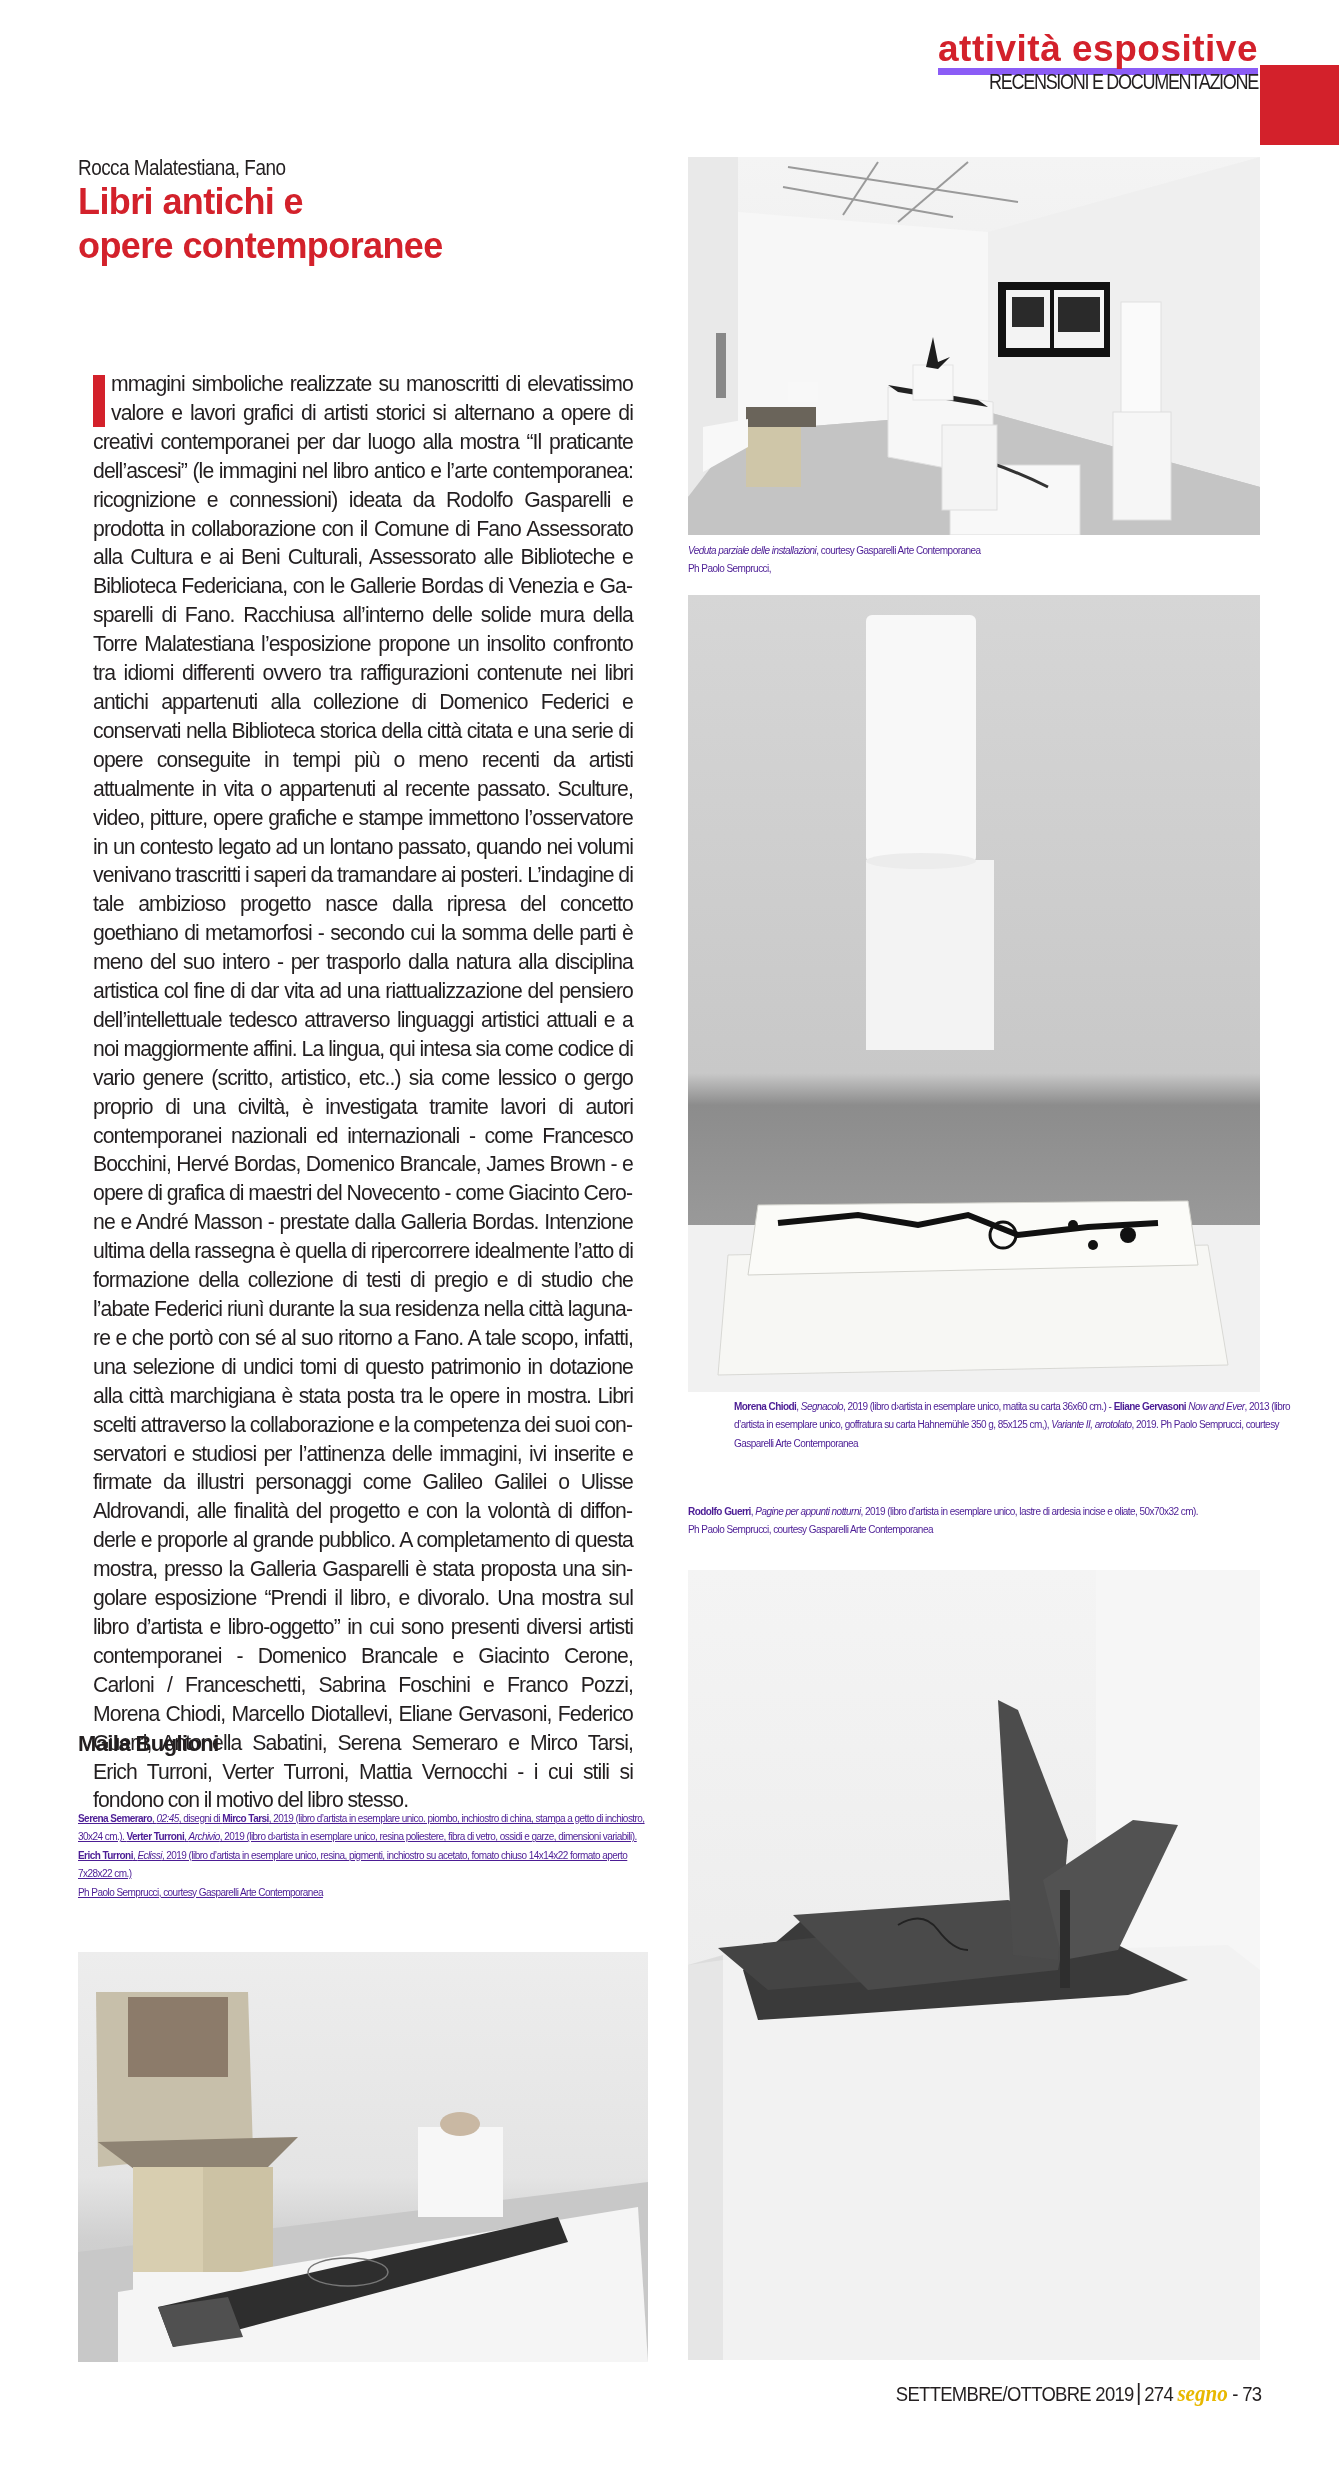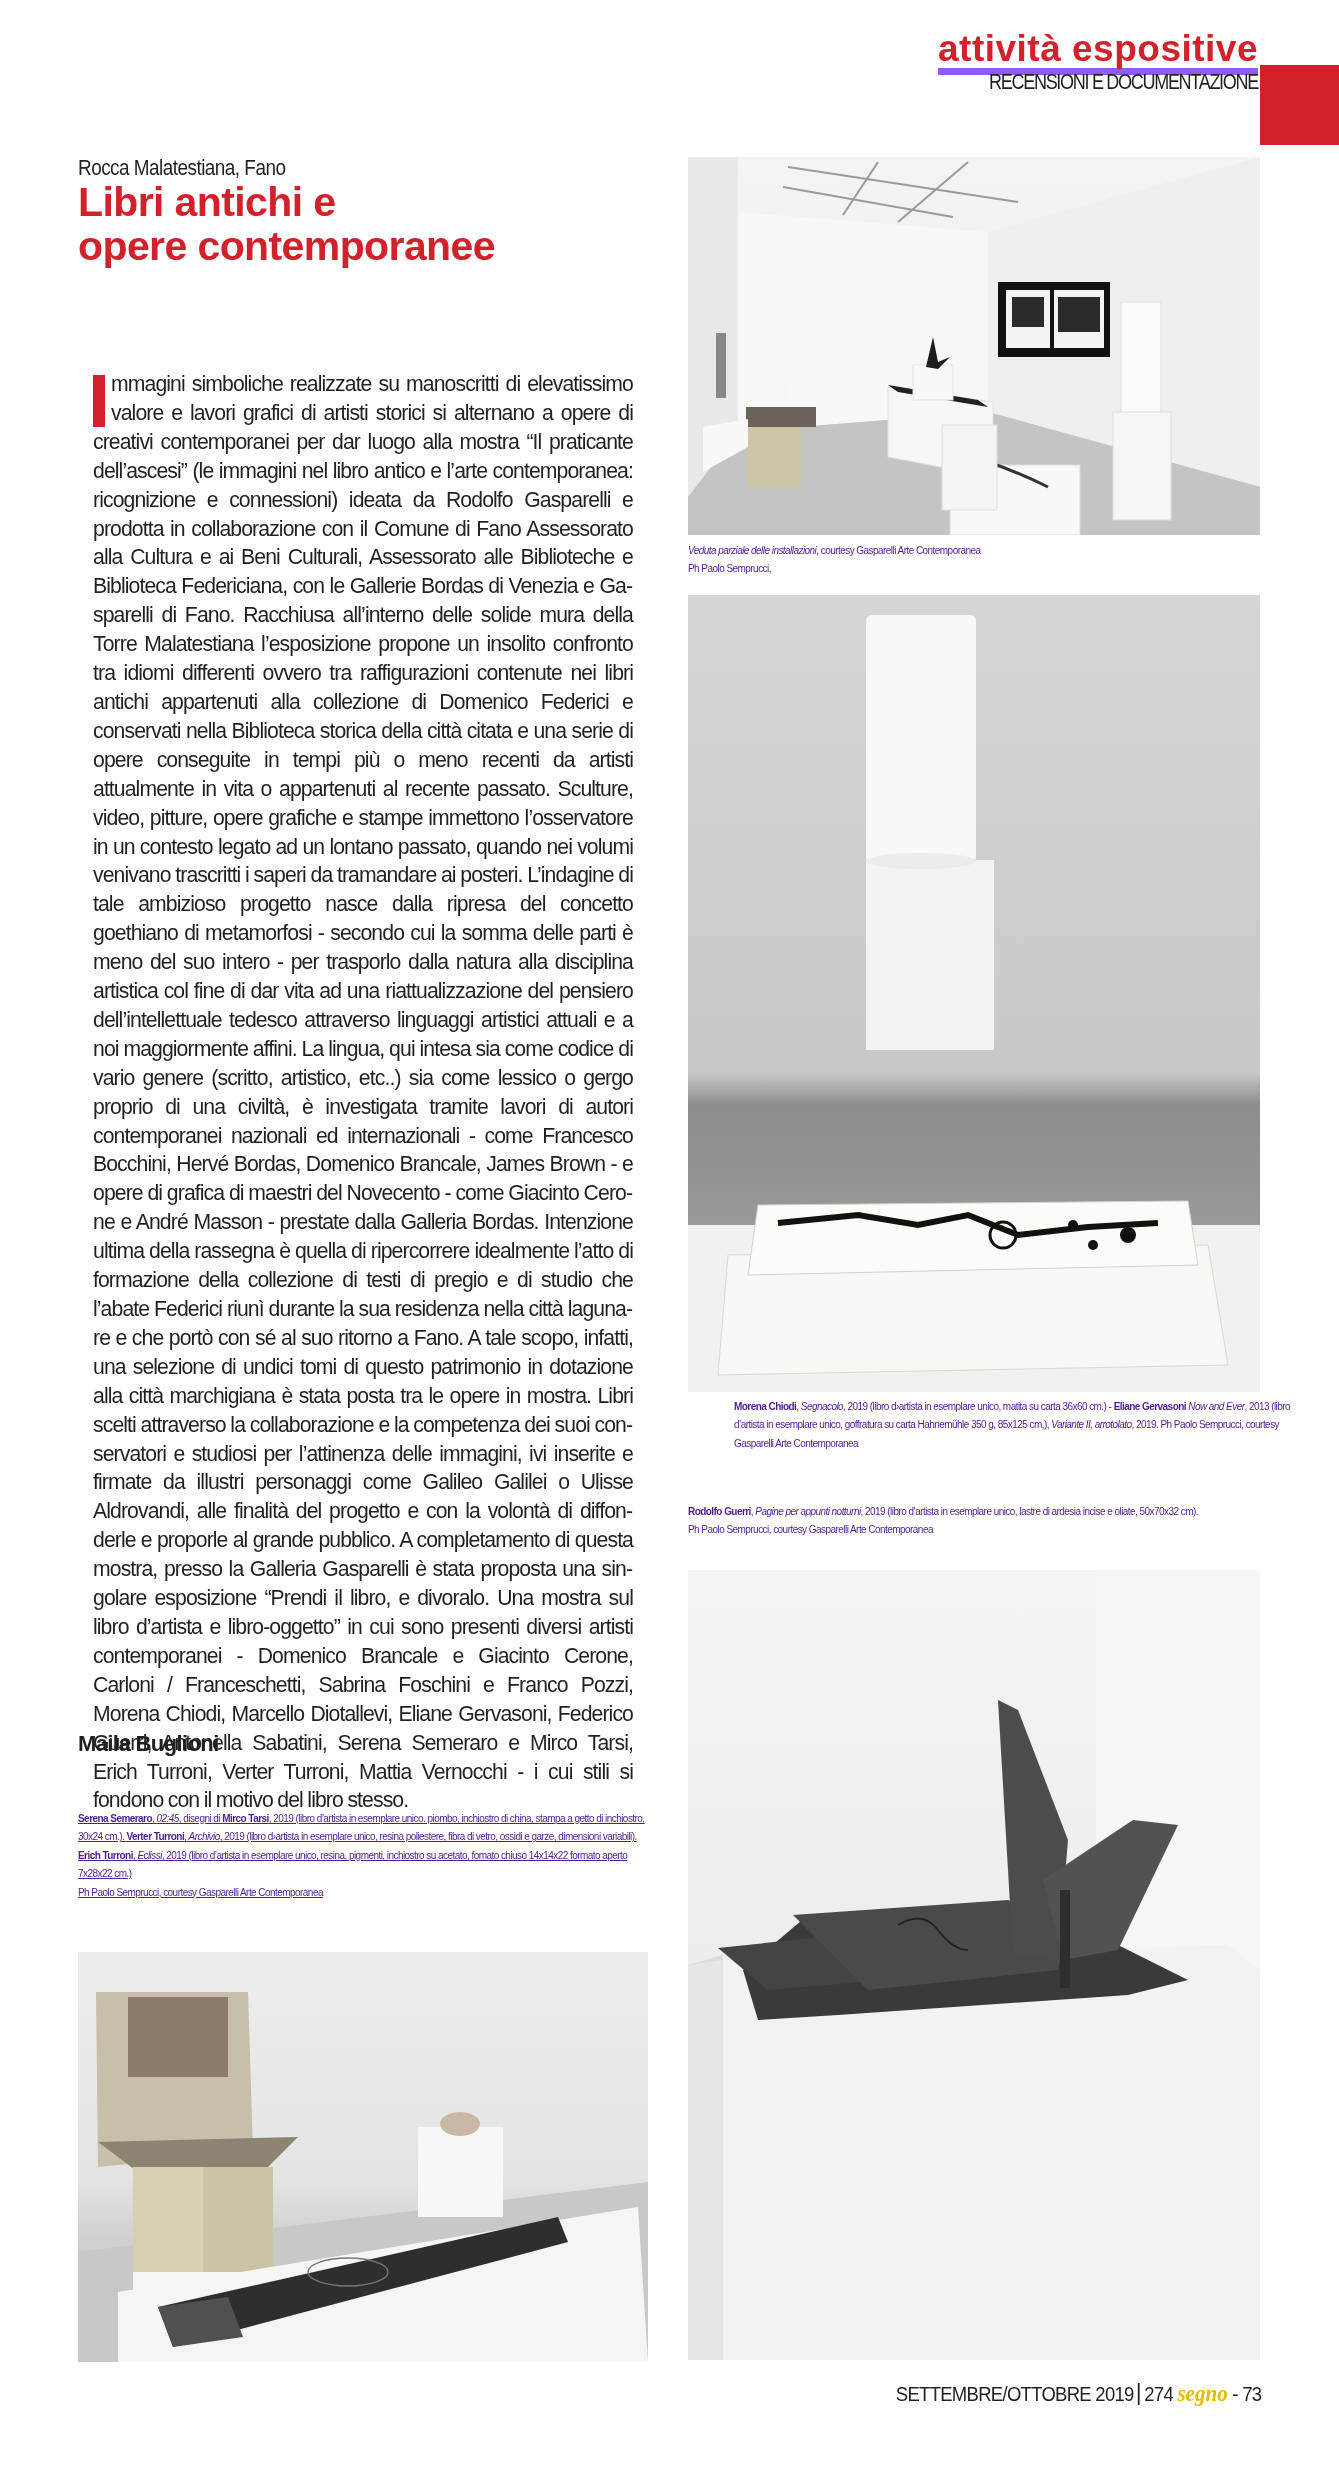--- a/index.html
+++ b/index.html
@@ -11,21 +11,21 @@
   #hdr-title { right:81px; top:30px; font-family:"Liberation Sans", sans-serif; font-weight:bold;
                font-size:37px; line-height:38px; color:#d3212b; letter-spacing:0.5px;
                border-bottom:7px solid #8b5cf6; padding-bottom:0; white-space:nowrap; }
   #hdr-sub { right:81px; top:70px; font-size:22px; line-height:24px; color:#231f20;
              letter-spacing:-1.6px; transform:scaleX(0.82); transform-origin:right top; white-space:nowrap; }
   #red-block { left:1260px; top:65px; width:79px; height:80px; background:#d3212b; }
 
   
   #location { left:78px; top:155px; font-size:22px; line-height:26px; letter-spacing:-0.6px;
               transform:scaleX(0.86); transform-origin:left top; white-space:nowrap; }
-  #headline { left:78px; top:180px; width:600px; font-weight:bold; font-size:41px; line-height:44px;
+  #headline { left:78px; top:180px; width:600px; font-weight:bold; font-size:36px; line-height:44px;
               color:#d3212b; letter-spacing:-0.6px; }
 
   
   #body { left:78px; top:355px; width:570px; }
   #body p { margin:15px; font-size:21.2px; line-height:28.9px; text-align:justify; letter-spacing:-0.9px;
             word-spacing:-0.5px; hyphens:manual; font-stretch:condensed; }
   .dropcap { float:left; width:12px; height:52px; background:#d3212b; margin:5px 6px 0 0; }
   #author { left:78px; top:1730px; width:570px; text-align:left; font-weight:bold; font-size:22px;
             line-height:28px; letter-spacing:-0.6px; }
 

